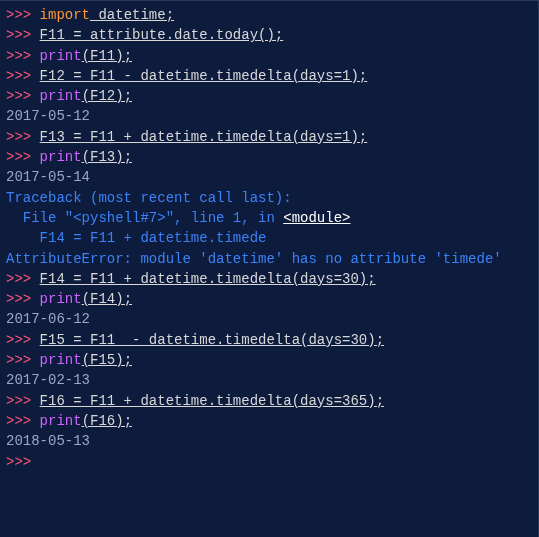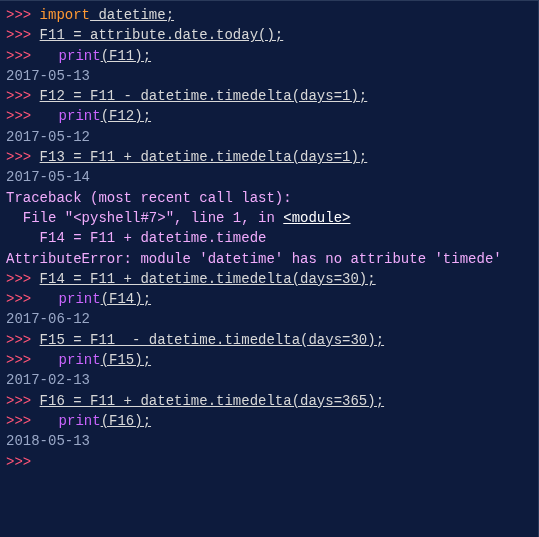--- a/index.html
+++ b/index.html
@@ -12,38 +12,38 @@
     color: #d8d8d8;
     width: 539px;
     height: 537px;
     overflow: hidden;
     border-top: 1px solid #2a3a5a;
     border-right: 1px solid #2a3a5a;
   }
   .line { white-space: pre-wrap; }
   .prompt { color: #ff5577; }
   .kw { color: #ff9933; text-align: center; }
-  .fn { color: #cc66ff; margin-left: 19px; }
+  .fn { color: #cc66ff; }
   .txt { color: #d8d8d8; text-decoration: underline; }
   .out { color: #9aa8c7; }
-  .err { color: #f0abfc; }
+  .err { color: #3b82f6; }
   .tag { color: #ffffff; text-decoration: underline; }
 </style>
 </head>
 <body>
 
 <div id="terminal">
     <div class="line"><span class="prompt">&gt;&gt;&gt; </span><span class="kw">import</span><span class="txt"> datetime;</span></div>
     <div class="line"><span class="prompt">&gt;&gt;&gt; </span><span class="txt">F11 = attribute.date.today();</span></div>
     <div class="line"><span class="prompt">&gt;&gt;&gt; </span><span class="fn">print</span><span class="txt">(F11);</span></div>
-    <div class="line"><span class="out">2017-05-13</span></div>
     <div class="line"><span class="prompt">&gt;&gt;&gt; </span><span class="txt">F12 = F11 - datetime.timedelta(days=1);</span></div>
     <div class="line"><span class="prompt">&gt;&gt;&gt; </span><span class="fn">print</span><span class="txt">(F12);</span></div>
     <div class="line"><span class="out">2017-05-12</span></div>
     <div class="line"><span class="prompt">&gt;&gt;&gt; </span><span class="txt">F13 = F11 + datetime.timedelta(days=1);</span></div>
+    <div class="line"><span class="prompt">&gt;&gt;&gt; </span><span class="fn">print</span><span class="txt">(F13);</span></div>
     <div class="line"><span class="out">2017-05-14</span></div>
     <div class="line"><span class="err">Traceback (most recent call last):</span></div>
     <div class="line"><span class="err">  File "&lt;pyshell#7&gt;", line 1, in </span><span class="tag">&lt;module&gt;</span></div>
     <div class="line"><span class="err">    F14 = F11 + datetime.timede</span></div>
     <div class="line"><span class="err">AttributeError: module 'datetime' has no attribute 'timede'</span></div>
     <div class="line"><span class="prompt">&gt;&gt;&gt; </span><span class="txt">F14 = F11 + datetime.timedelta(days=30);</span></div>
     <div class="line"><span class="prompt">&gt;&gt;&gt; </span><span class="fn">print</span><span class="txt">(F14);</span></div>
     <div class="line"><span class="out">2017-06-12</span></div>
     <div class="line"><span class="prompt">&gt;&gt;&gt; </span><span class="txt">F15 = F11  - datetime.timedelta(days=30);</span></div>
     <div class="line"><span class="prompt">&gt;&gt;&gt; </span><span class="fn">print</span><span class="txt">(F15);</span></div>

